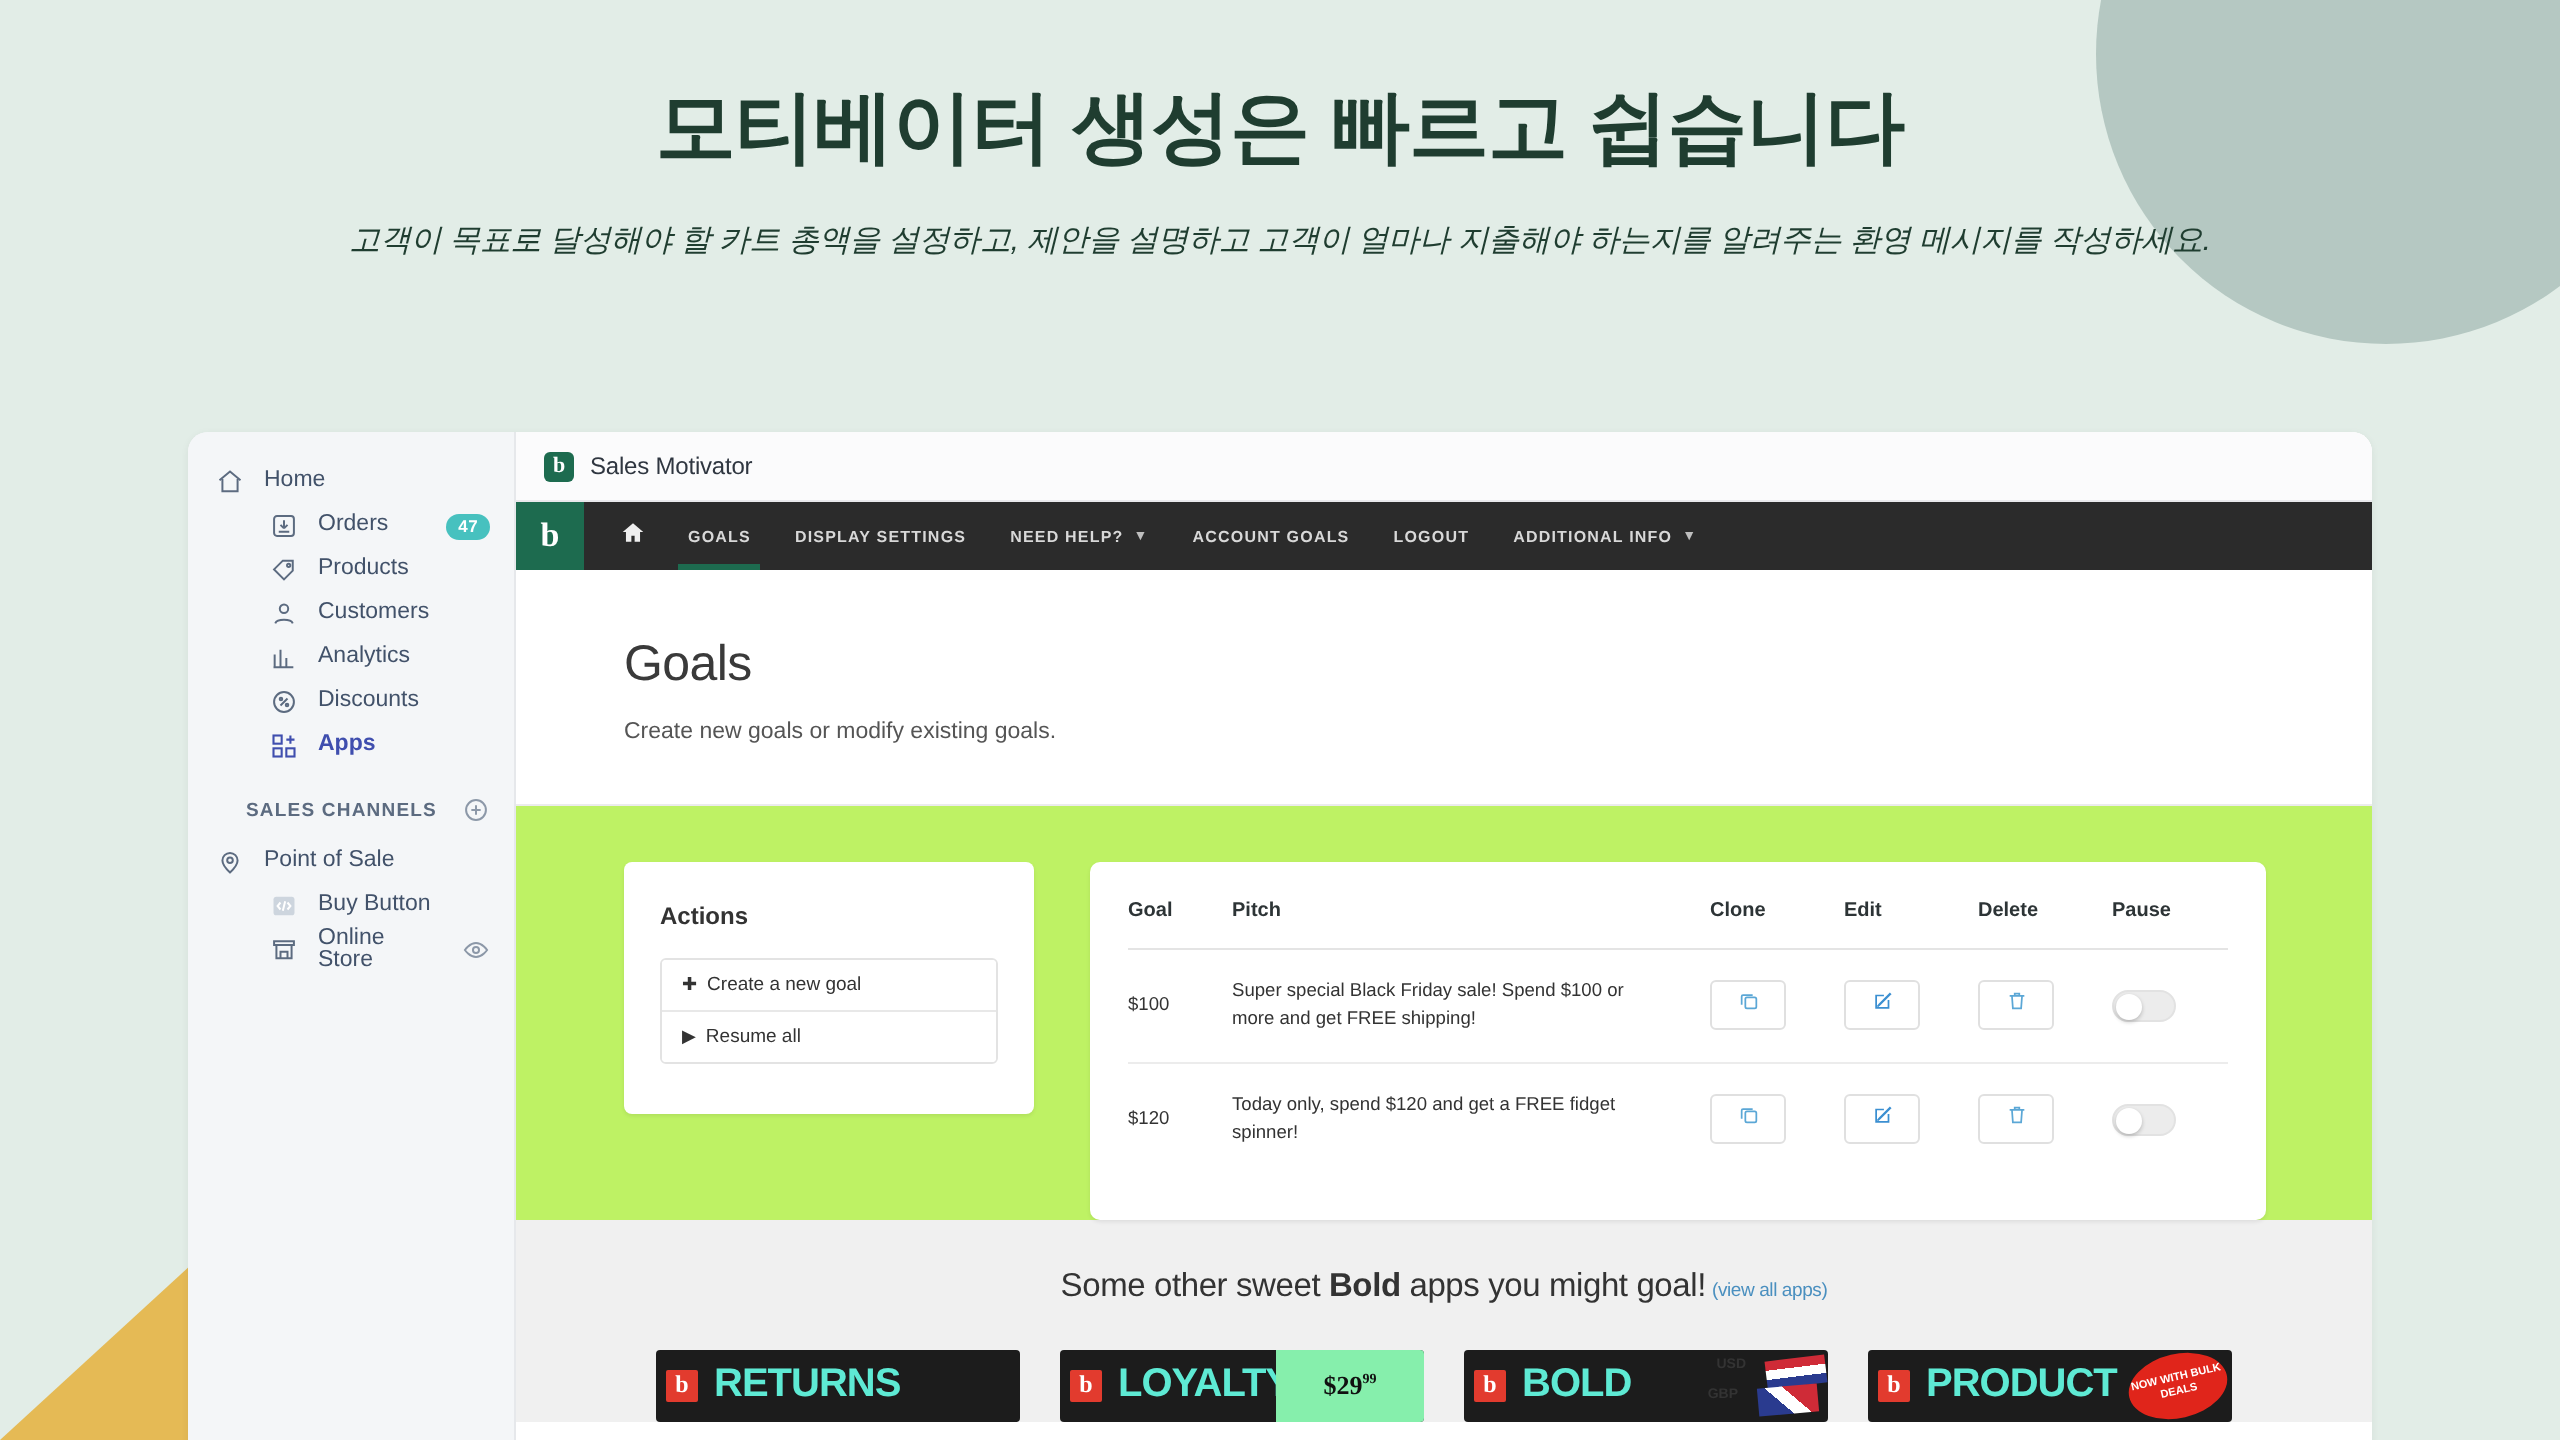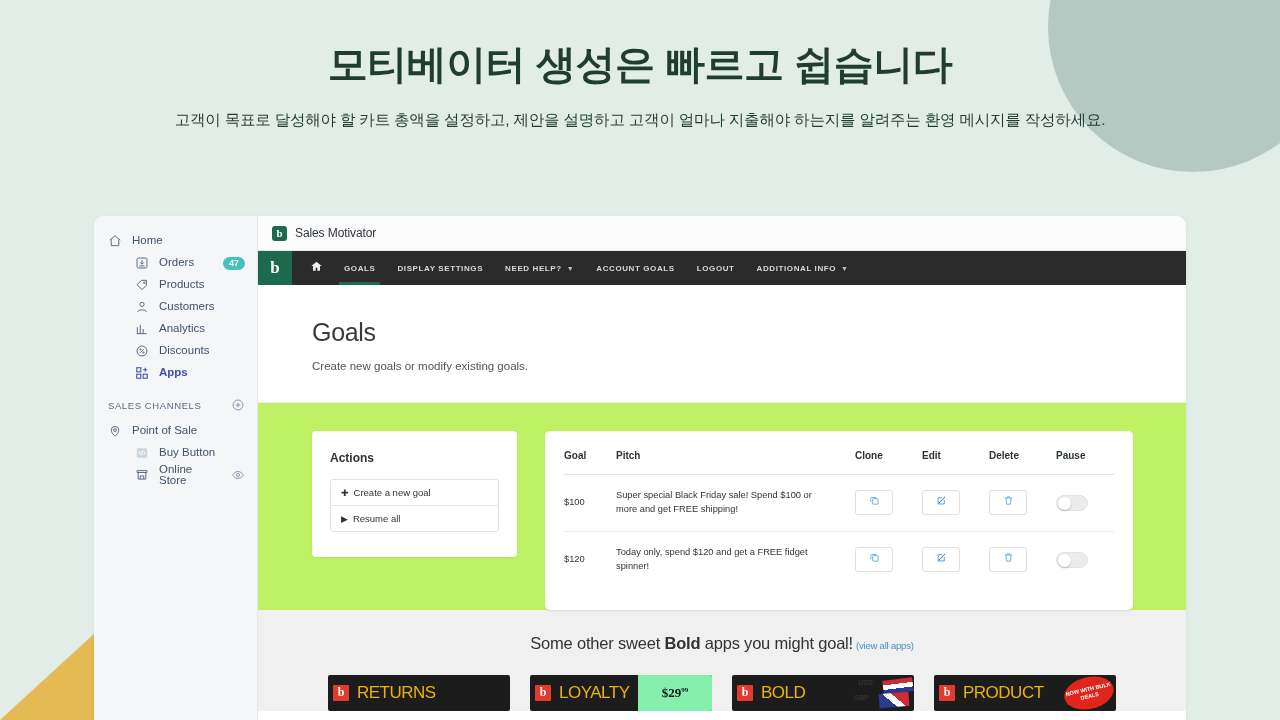--- a/index.html
+++ b/index.html
@@ -23,21 +23,21 @@
   .deco-triangle svg { display: block; }
 
   
   .hero { position: relative; z-index: 2; text-align: center; padding-top: 40px; }
   .hero-title {
     font-size: 40px; font-weight: bold; color: #1f3d30;
     letter-spacing: -0.5px; line-height: 1.2; text-align: center;
   }
   .hero-sub {
     margin-top: 22px; font-size: 15.5px; color: #1f3d30;
-    font-weight: 400; letter-spacing: -0.2px;
+    font-weight: 400; letter-spacing: -0.2px; font-style: italic;
   }
 
   
   .panel {
     position: absolute; left: 94px; top: 205px;
     width: 1092px; height: 515px;
     background: #f4f5f8;
     border-top-left-radius: 10px; border-top-right-radius: 10px;
     overflow: hidden; z-index: 3;
     display: flex;
@@ -62,22 +62,22 @@
   .nav-label { flex: 1; font-size: 11.5px; line-height: 1; }
   .nav-item.active .nav-label { color: #3f4eae; font-weight: 600; }
   .nav-item.active svg { stroke: #3f4eae; }
   .badge {
     background: #47c1bf; color: #fff; font-size: 8.5px;
     font-weight: 700; border-radius: 9px; padding: 2px 6px 2.5px;
     line-height: 1; letter-spacing: 0.2px;
   }
   .sec-head {
     display: flex; align-items: center; justify-content: space-between;
-    padding: 0 12px 0 14px; margin: 14px 0 8px;
-    font-size: 9.5px; font-weight: 400; color: #5c6b80;
+    padding: 0 12px 0 29px; margin: 14px 0 8px;
+    font-size: 9.5px; font-weight: 700; color: #5c6b80;
     letter-spacing: 0.6px;
   }
   .icn { width: 14px; height: 14px; flex: 0 0 14px; display: block; }
   .icn svg { display: block; width: 14px; height: 14px; }
 
   
   .appframe { flex: 1; display: flex; flex-direction: column; min-width: 0; background:#fff; }
 
   .app-titlebar {
     height: 35px; background: #fbfbfc; border-bottom: 1px solid #e9e9ec;
@@ -189,21 +189,21 @@
     width: 182px; height: 36px; background: #1c1c1c; border-radius: 2px;
     position: relative; overflow: hidden; display: flex; align-items: center;
   }
   .promo-b {
     width: 16px; height: 16px; background: #e23b2e; color: #fff;
     font-family: "Liberation Serif", serif; font-weight: 700; font-size: 12px;
     display: flex; align-items: center; justify-content: center;
     margin-left: 5px; flex: 0 0 16px; border-radius: 1px;
   }
   .promo-word {
-    color: #eab308; font-weight: 400; font-size: 17px; letter-spacing: -0.5px;
+    color: #5eead4; font-weight: 700; font-size: 20px; letter-spacing: -0.5px;
     margin-left: 8px; white-space: nowrap;
   }
   .promo-art { position: absolute; right: 0; top: 0; bottom: 0; width: 74px; }
   .art-box { background: linear-gradient(145deg,#d9b98c,#b99a6e); width: 100%; height: 100%; }
   .art-white { background: #86efac; width: 100%; height: 100%; display:flex; align-items:center; justify-content:center; }
   .art-price { color: #111; font-weight: 700; font-size: 13px; font-family: "Liberation Serif", serif; }
   .art-price sup { font-size: 7px; }
   .art-flags { background: #dfe2e6; width: 100%; height: 100%; position: relative; }
   .flag1 { position:absolute; left:6px; top:4px; width:30px; height:14px; background:linear-gradient(#cf2b37 0 33%,#fff 33% 66%,#2a3b8f 66%); transform: rotate(-7deg); }
   .flag2 { position:absolute; left:2px; top:18px; width:30px; height:14px; background:linear-gradient(45deg,#2a3b8f 40%,#fff 40% 60%,#cf2b37 60%); transform: rotate(-5deg); }

